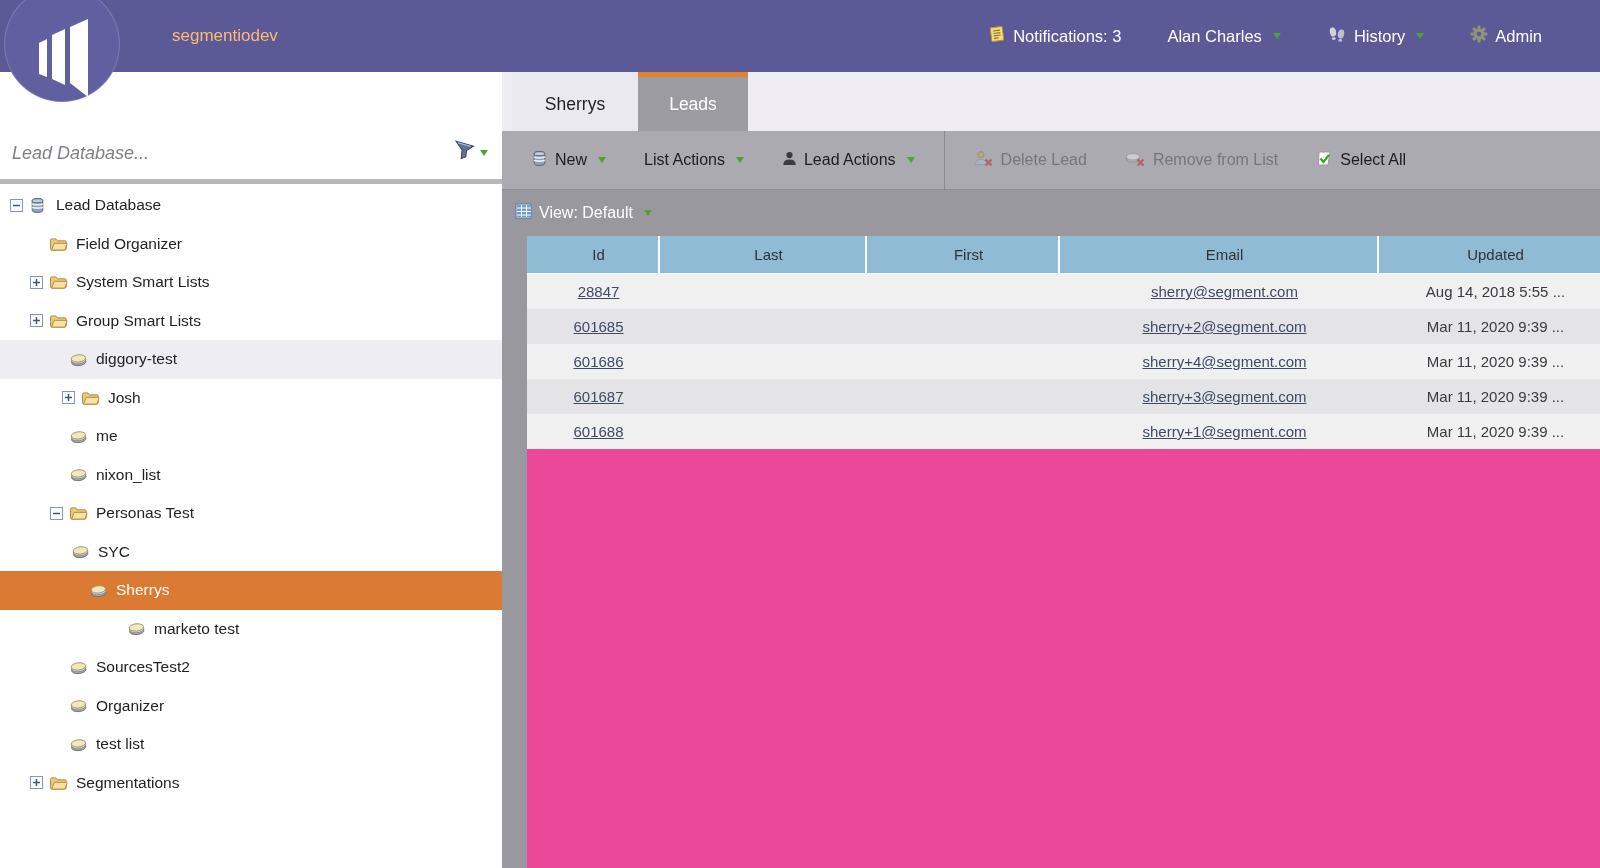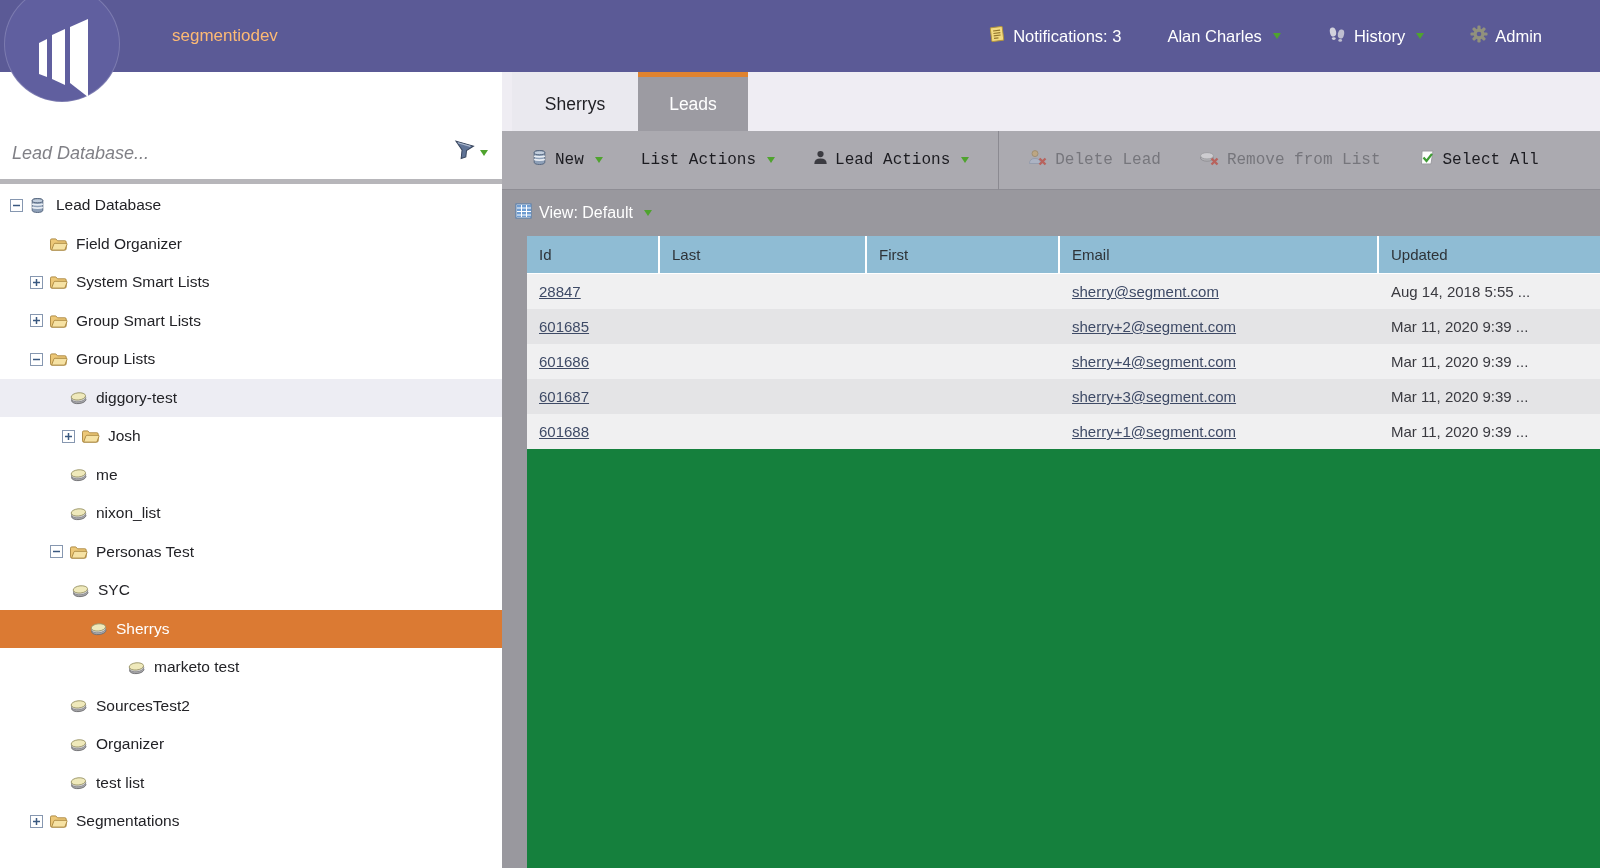--- a/index.html
+++ b/index.html
@@ -36,29 +36,29 @@
   .ticon { width:24px; display:inline-flex; align-items:center; flex:none; }
   .tlabel { margin-left:3px; }
 
   
   .main { position:absolute; left:502px; top:72px; width:1098px; height:796px; display:flex; flex-direction:column; }
   .tabrow { height:59px; background:#EFEDF3; display:flex; flex:none; }
   .tab { height:59px; display:flex; align-items:center; justify-content:center; font-size:17.5px; cursor:pointer;
          border-top:5px solid transparent; color:#1F1F24; }
   .tab.t0 { width:126px; margin-left:10px; background:#EAE9EF; }
   .tab.t1 { width:110px; background:#9C9BA2; border-top-color:#E0832F; color:#fff; }
-  .toolbar { height:59px; background:#ABAAB0; border-bottom:1px solid #8E8D94; display:flex; align-items:center; flex:none; padding-left:10px;font-family:Liberation Mono, monospace; }
+  .toolbar { height:59px; background:#ABAAB0; border-bottom:1px solid #8E8D94; display:flex; align-items:center; flex:none; padding-left:10px; }
   .tbtn { display:flex; align-items:center; gap:7px; padding:0 19px; height:59px; font-size:16px; color:#1C1C21; cursor:pointer; white-space:nowrap; }
   .tbtn.disabled { color:#76767C; cursor:default; }
   .tbtn.disabled svg { opacity:.62; }
   .tsep { width:1px; height:59px; background:#8B8A91; margin:0 10px; flex:none; }
 
   .viewpanel { flex:1; background:#99989E; display:flex; flex-direction:column; min-height:0; }
   .viewbar { height:46px; display:flex; align-items:center; padding-left:13px; gap:7px; color:#fff; font-size:16px; flex:none; cursor:pointer; }
-  .content { flex:1; margin-left:25px; background:#15803d; min-height:0; }
+  .content { flex:1; margin-left:25px; background:#ec4899; min-height:0;text-align:center; }
 
   
   .grid-header { display:flex; height:38px; background:#8FBCD4; border-bottom:1px solid #fff; }
   .hcell { line-height:37px; font-size:15px; color:#2E3338; padding-left:12px; border-left:2px solid #fff; cursor:pointer; white-space:nowrap; overflow:hidden; }
   .hcell:first-child { border-left:none; }
   .cell { line-height:35px; font-size:15px; padding-left:12px; border-left:2px solid transparent; white-space:nowrap; overflow:hidden; }
   .cell:first-child { border-left:none; }
   .c-id { width:131px; flex:none; } .c-last { width:207px; flex:none; } .c-first { width:193px; flex:none; }
   .c-email { width:319px; flex:none; } .c-upd { flex:1; min-width:0; }
   .trow { display:flex; height:35px; background:#F0F0F1; cursor:pointer; }
@@ -180,35 +180,20 @@
               <path d="M6.5 3v7" stroke="#3A5880" stroke-width="1.5"></path>
             </svg>
           </span>
           <span class="ticon">
             <svg width="19" height="16" viewBox="0 0 19 16">
               <path d="M1.5 4.2q0-1.3 1.3-1.3h4l1.7 1.9h7.4q1.3 0 1.3 1.3v6.7q0 1.3-1.3 1.3H2.8q-1.3 0-1.3-1.3z" fill="#EDC878" stroke="#A8853C" stroke-width=".9"></path>
               <path d="M2.6 14.1l2.2-5.9q.3-.9 1.3-.9h11q1.3 0 .9 1.1l-1.9 4.9q-.3.8-1.2.8z" fill="#F6E2A4" stroke="#A8853C" stroke-width=".9"></path>
             </svg>
           </span>
           <span class="tlabel">Group Smart Lists</span>
-        </div>
-        <div class="tree-row" style="padding-left: 30px;">
-          <span class="toggle">
-            <svg width="13" height="13" viewBox="0 0 13 13">
-              <rect x="0.5" y="0.5" width="12" height="12" fill="#fff" stroke="#8697B0"></rect>
-              <path d="M3 6.5h7" stroke="#3A5880" stroke-width="1.5"></path>
-            </svg>
-          </span>
-          <span class="ticon">
-            <svg width="19" height="16" viewBox="0 0 19 16">
-              <path d="M1.5 4.2q0-1.3 1.3-1.3h4l1.7 1.9h7.4q1.3 0 1.3 1.3v6.7q0 1.3-1.3 1.3H2.8q-1.3 0-1.3-1.3z" fill="#EDC878" stroke="#A8853C" stroke-width=".9"></path>
-              <path d="M2.6 14.1l2.2-5.9q.3-.9 1.3-.9h11q1.3 0 .9 1.1l-1.9 4.9q-.3.8-1.2.8z" fill="#F6E2A4" stroke="#A8853C" stroke-width=".9"></path>
-            </svg>
-          </span>
-          <span class="tlabel">Group Lists</span>
         </div>
         <div class="tree-row hover" style="padding-left: 50px;">
           <span class="toggle"></span>
           <span class="ticon">
             <svg width="19" height="15" viewBox="0 0 19 15" style="transform:rotate(-6deg)">
               <ellipse cx="9.5" cy="10" rx="7.2" ry="3.6" fill="#ABABAE" stroke="#6E6E72" stroke-width=".9"></ellipse>
               <ellipse cx="9.5" cy="8.2" rx="7.2" ry="3.6" fill="#D7D7D9" stroke="#8A8A8D" stroke-width=".9"></ellipse>
               <ellipse cx="9.5" cy="6.4" rx="7.2" ry="3.6" fill="#EFE9BB" stroke="#9B9668" stroke-width=".9"></ellipse>
             </svg>
           </span>

